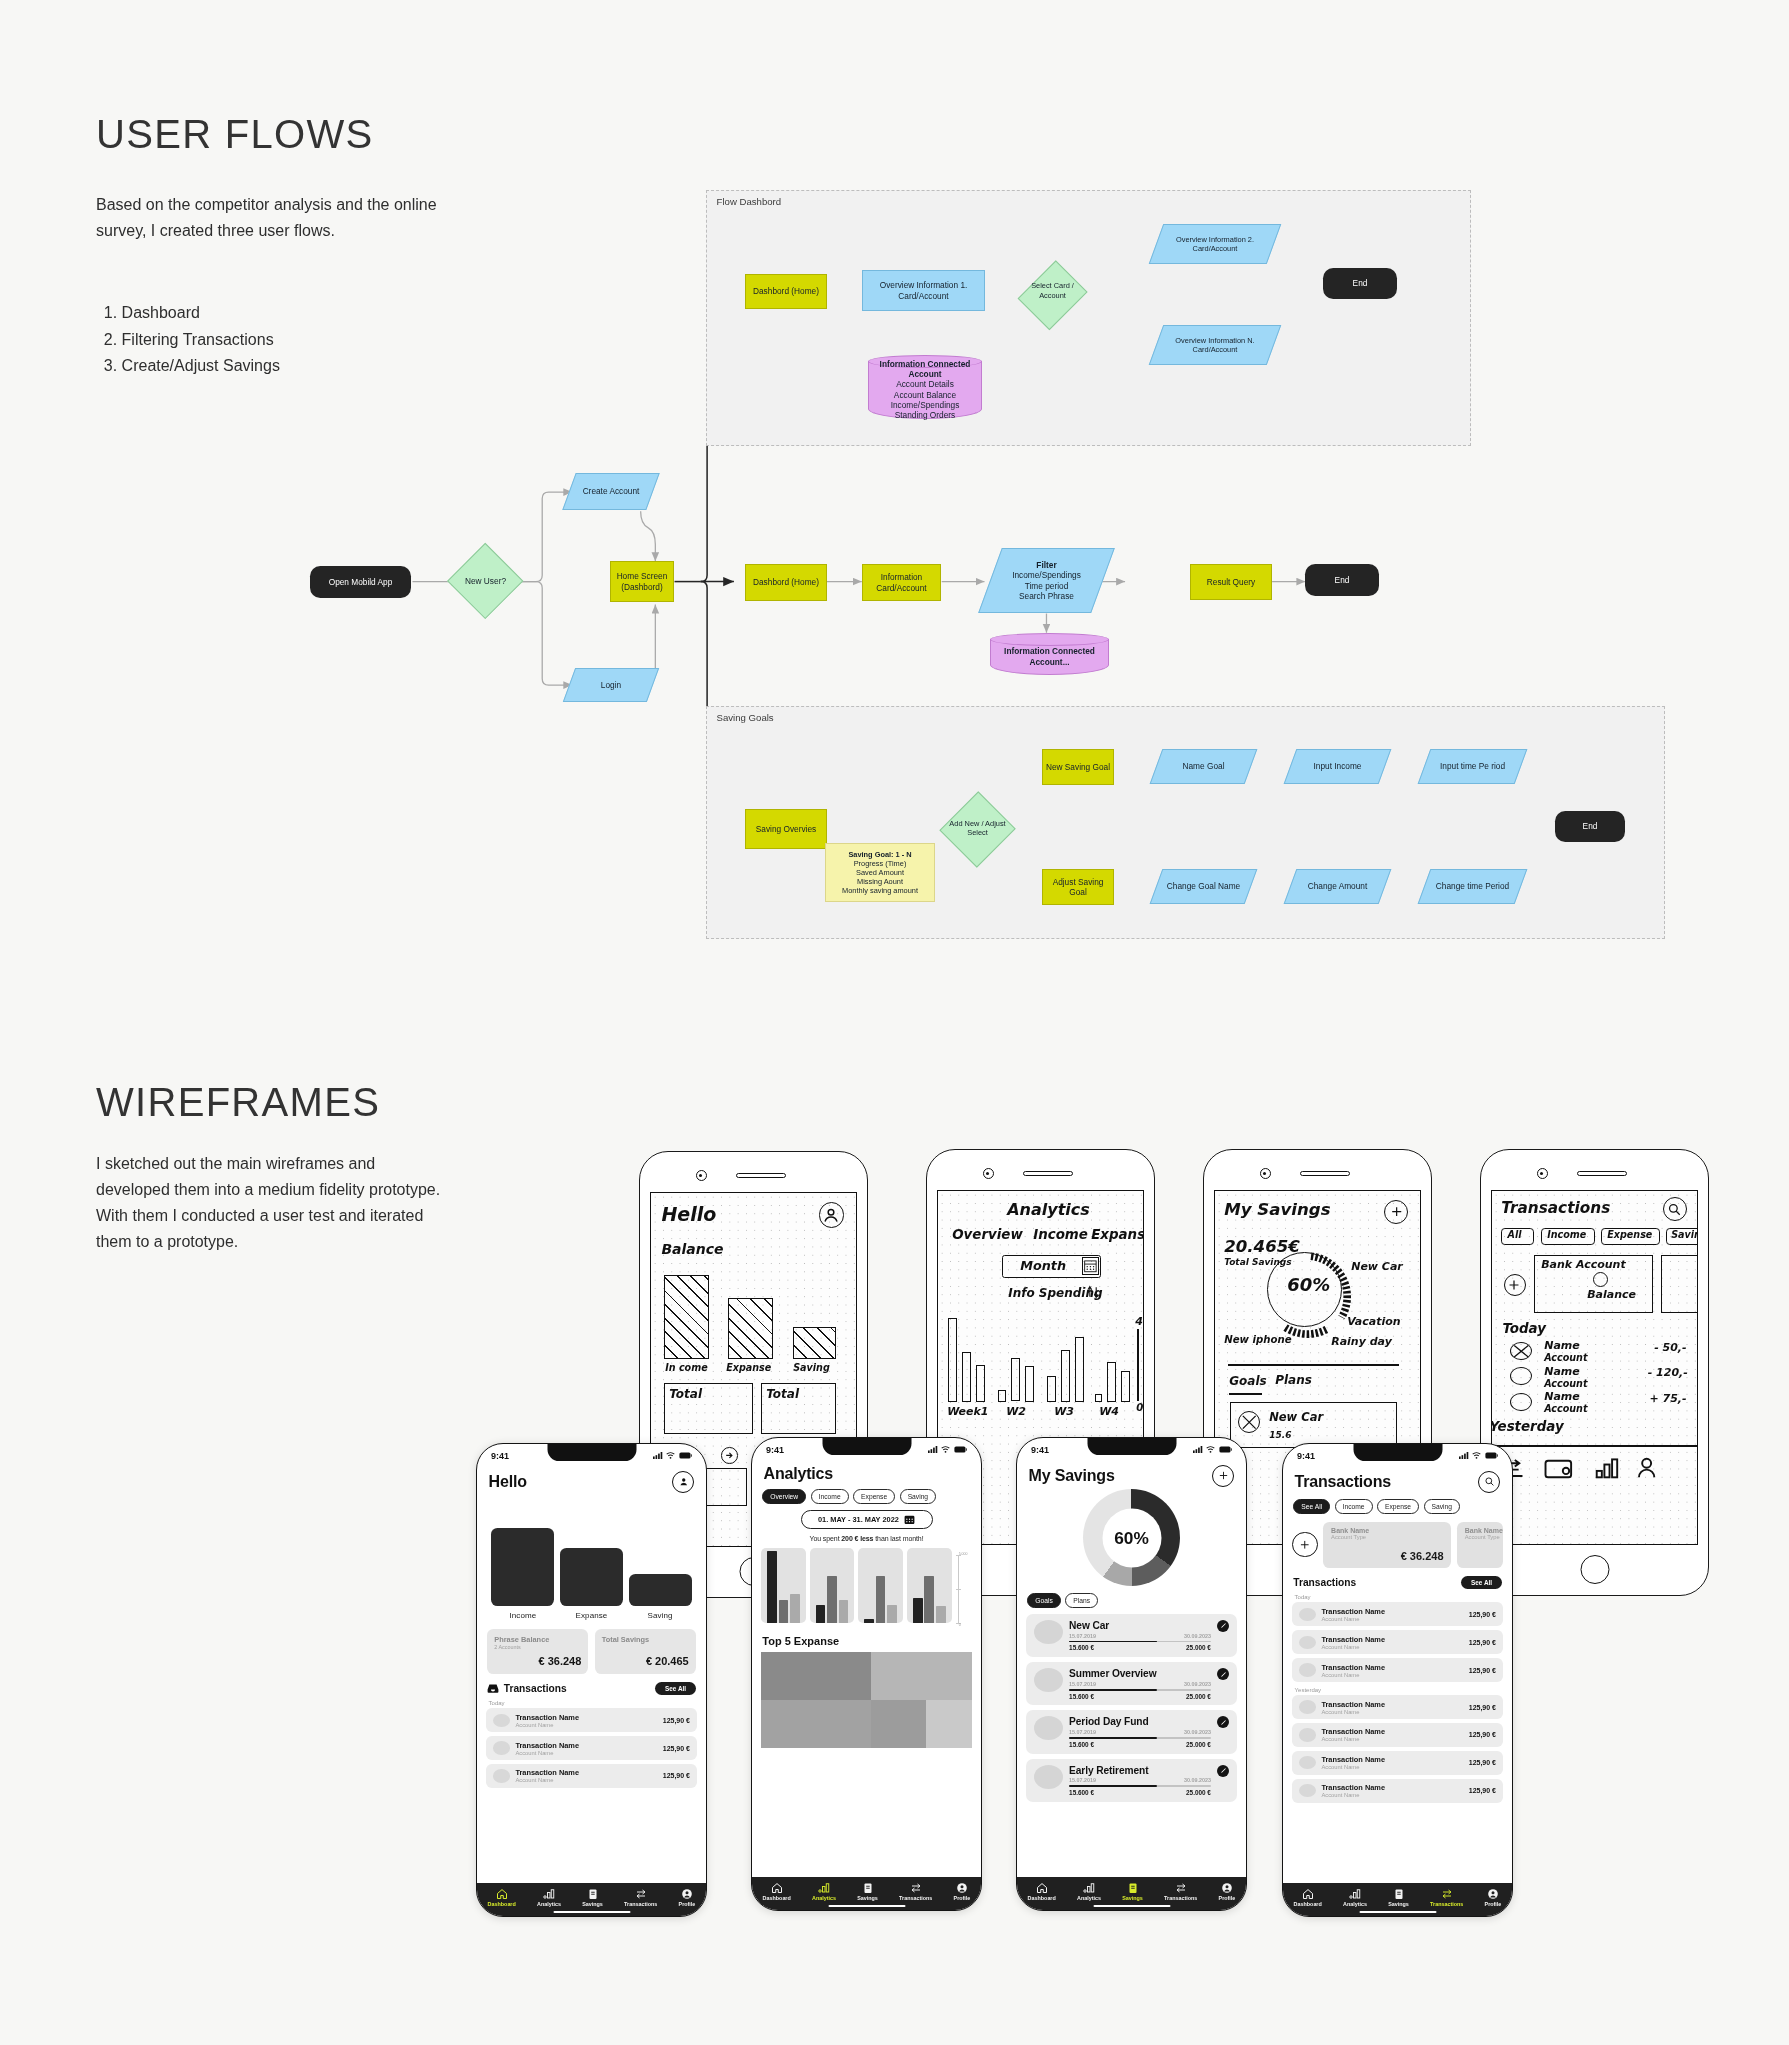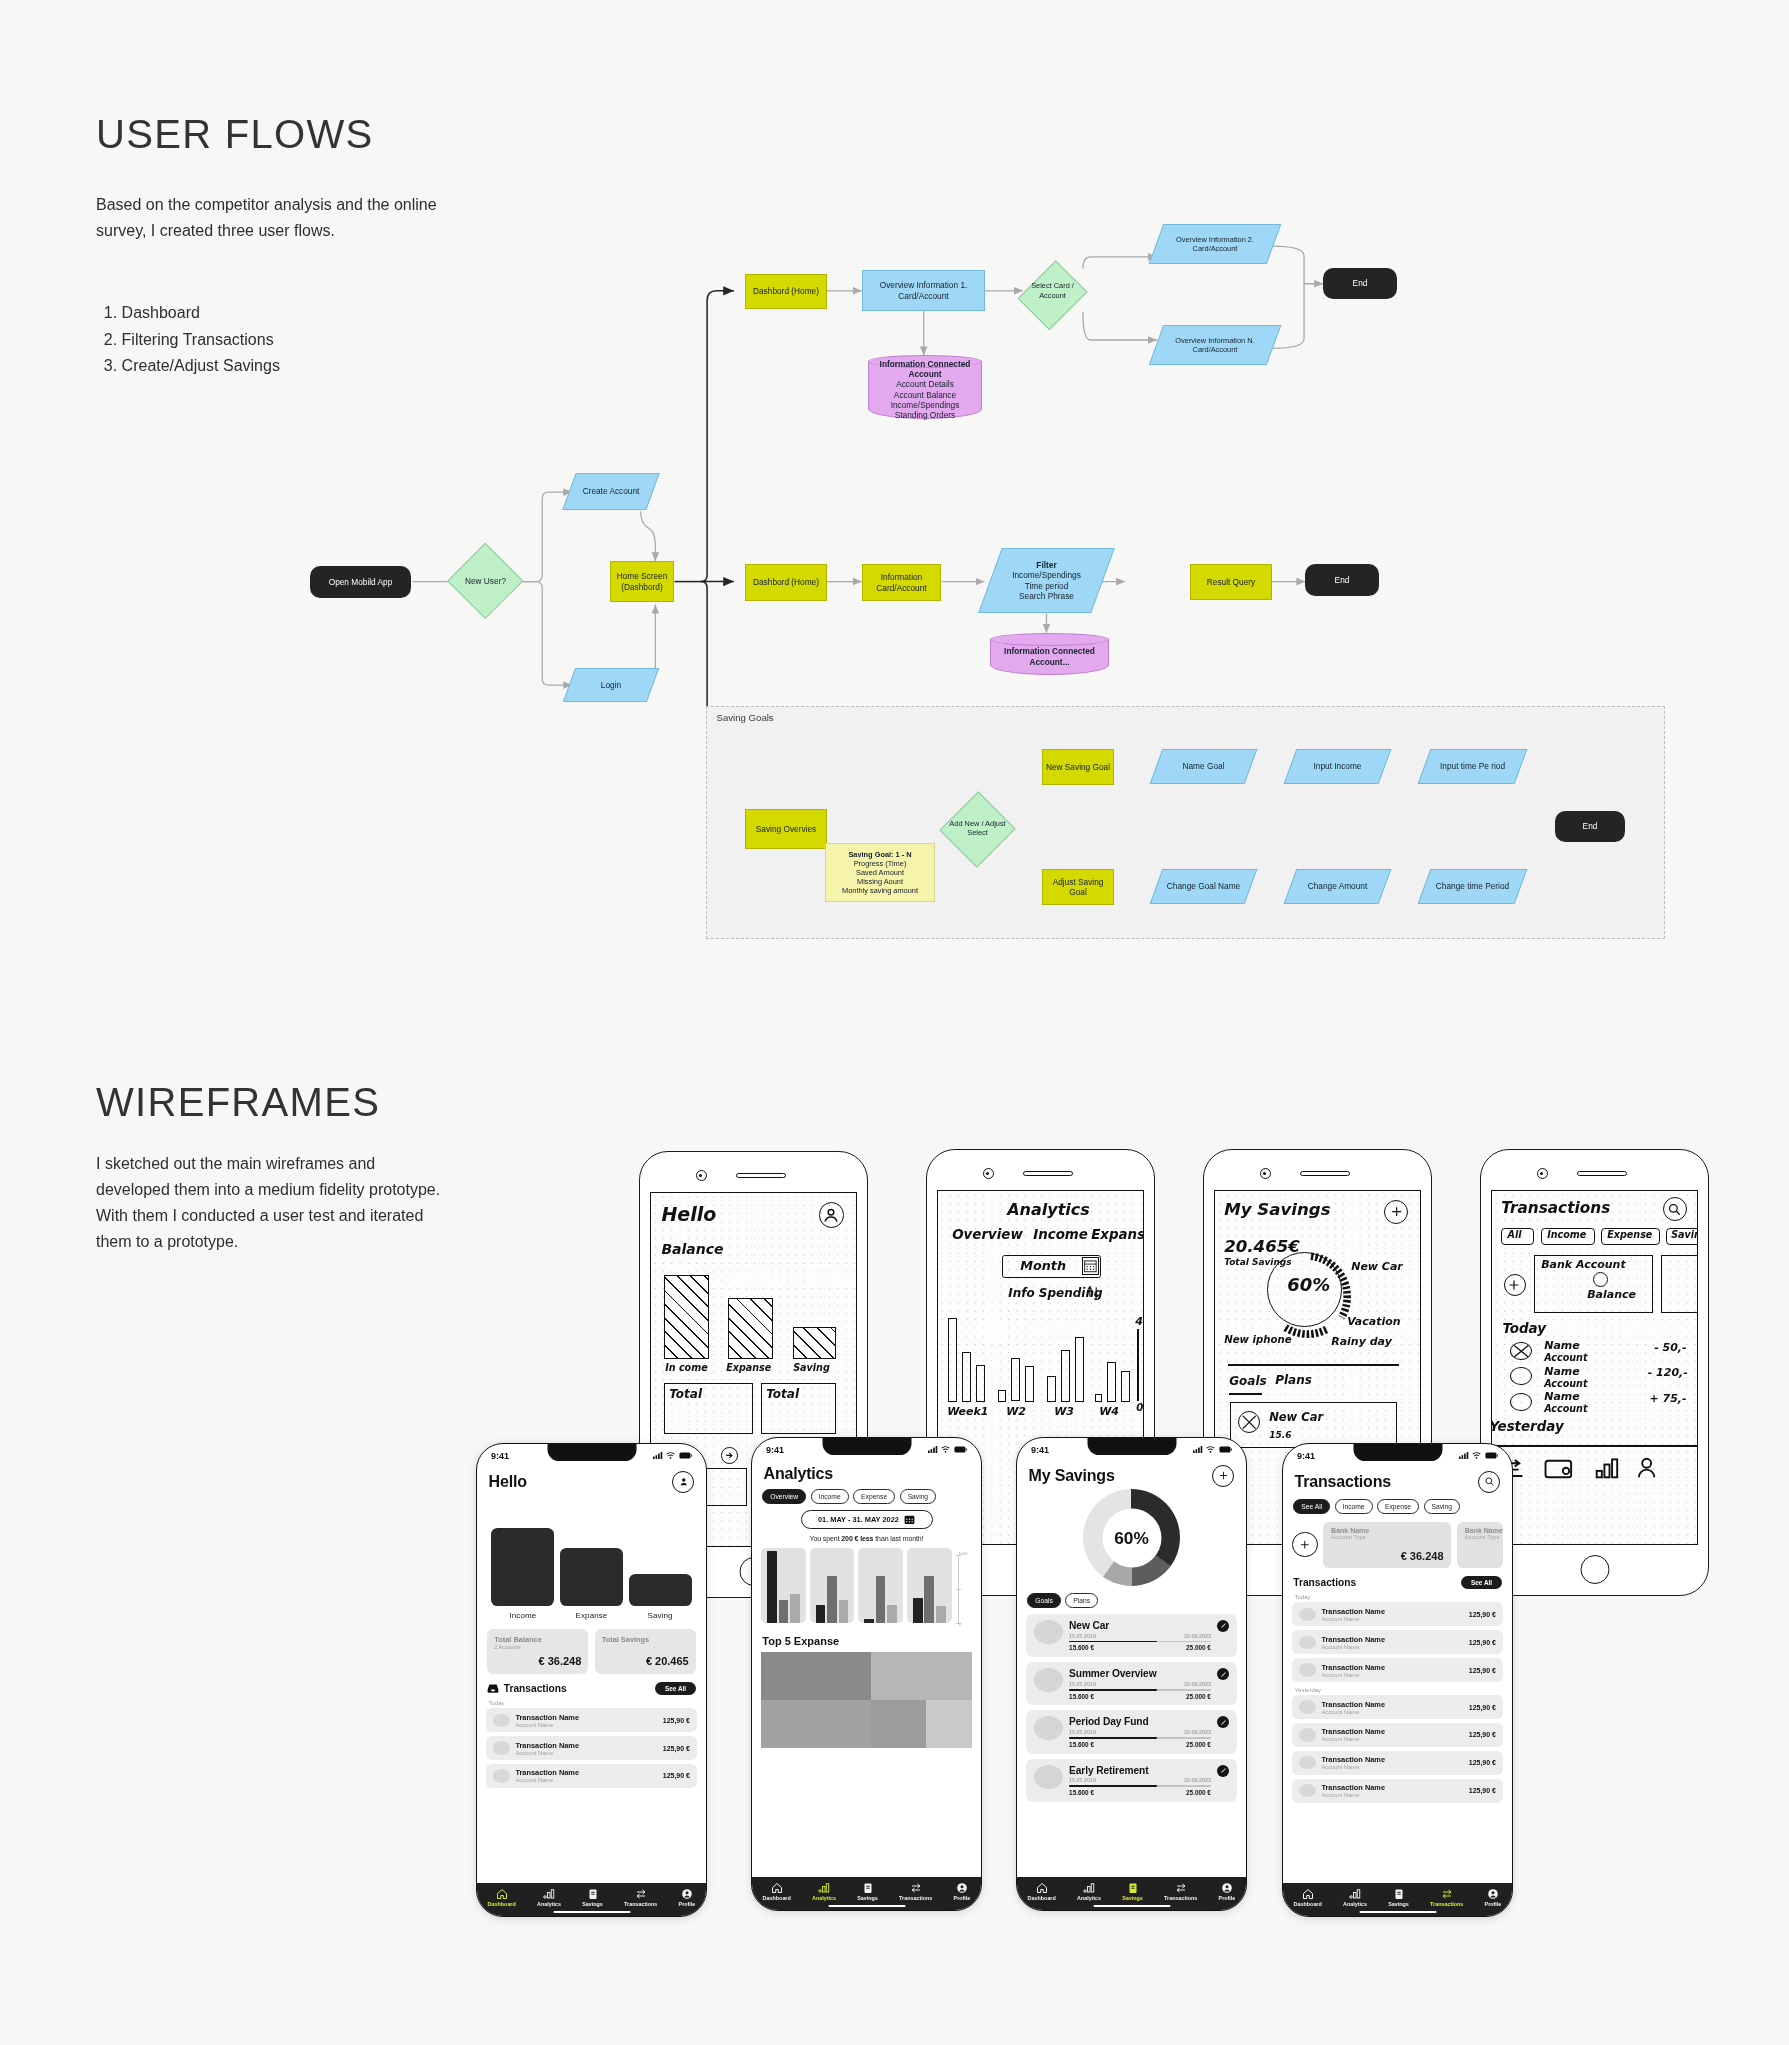--- a/index.html
+++ b/index.html
@@ -340,20 +340,23 @@
       <path d="M1955,1200 L2020,1200" marker-end="url(#ah)"></path>
       <path d="M2165,1200 L2230,1200" marker-end="url(#ah)"></path>
       <path d="M1740,1388 L1810,1388" marker-end="url(#ah)"></path>
       <path d="M1955,1388 L2020,1388" marker-end="url(#ah)"></path>
       <path d="M2165,1388 L2230,1388" marker-end="url(#ah)"></path>
       <path d="M2380,1200 Q2430,1200 2430,1216 L2430,1270" marker-end="url(#ah)"></path>
       <path d="M2380,1388 Q2430,1388 2430,1372 L2430,1316" marker-end="url(#ah)"></path>
     </g>
   </svg>
 
+  <div class="grp" style="left:706px; top:190px; width:765px; height:256px;">
+    <div class="grp-label">Flow Dashbord</div>
+  </div>
   <div class="grp" style="left:706px; top:706px; width:959px; height:233px;">
     <div class="grp-label">Saving Goals</div>
   </div>
 
   <div class="node n-black" style="left:310px; top:566px; width:101px; height:32px;">
     <span class="lbl">Open Mobild App</span>
   </div>
   <div class="node n-diamond" style="left:447px; top:543px; width:77px; height:77px;">
     <div class="shape"></div>
     <span class="lbl">New User?</span>
@@ -710,21 +713,21 @@
         <div class="bar" style="width:63px; height:58px;"></div>
         <div class="barlabel">Expanse</div>
       </div>
       <div class="barcol">
         <div class="bar" style="width:63px; height:32px;"></div>
         <div class="barlabel">Saving</div>
       </div>
     </div>
     <div class="cards2">
       <div class="bcard">
-        <div class="t1">Total Balance</div>
+        <div class="t1">Phrase Balance</div>
         <div class="t2">2 Accounts</div>
         <div class="amt">€ 36.248</div>
       </div>
       <div class="bcard">
         <div class="t1">Total Savings</div>
         <div class="t2">&nbsp;</div>
         <div class="amt">€ 20.465</div>
       </div>
     </div>
     <div class="sec-row">

